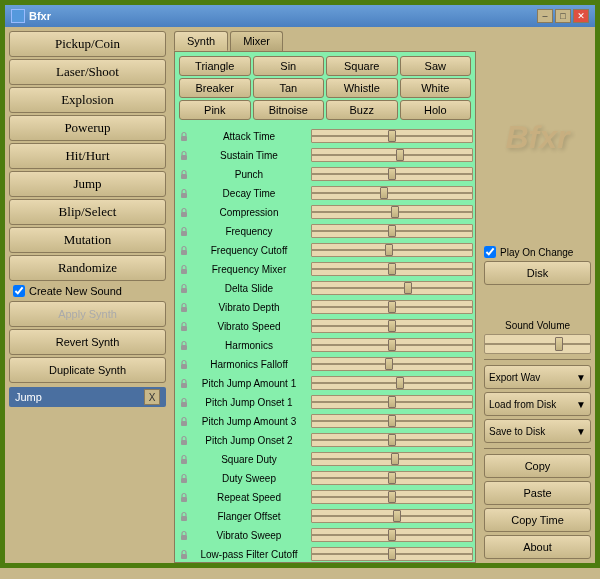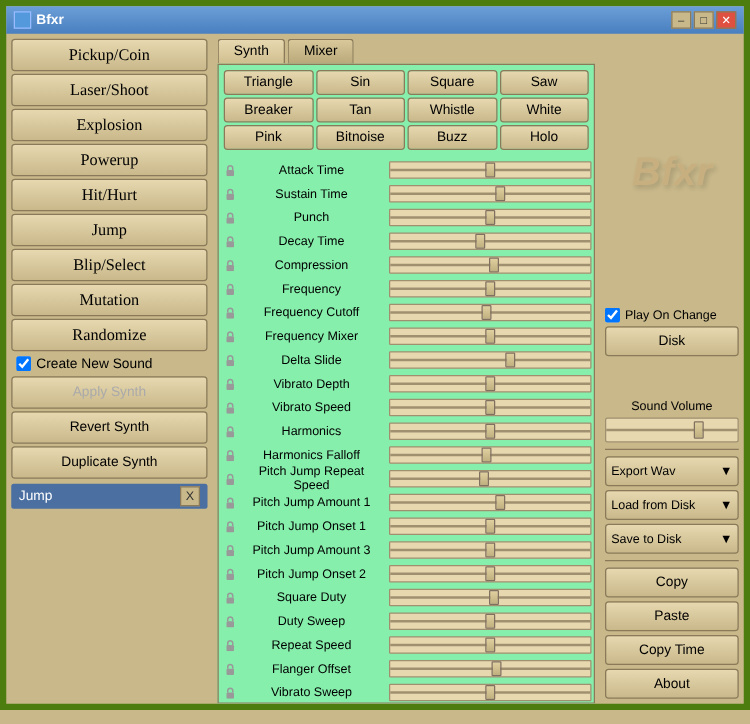--- a/index.html
+++ b/index.html
@@ -536,33 +536,20 @@
                 <div class="slider-thumb" style="left: 48%;"></div>
               </div>
             </div>
             <div class="param-row">
               <div class="param-lock">
                 <svg width="10" height="10" viewBox="0 0 10 10">
                   <rect x="2" y="5" width="6" height="5" rx="1" fill="#999"></rect>
                   <path d="M3 5V3.5a2 2 0 014 0V5" stroke="#999" fill="none" stroke-width="1.2"></path>
                 </svg>
               </div>
-              <div class="param-label">Pitch Jump Repeat Speed</div>
-              <div class="slider-container">
-                <div class="slider-track"></div>
-                <div class="slider-thumb" style="left: 47%;"></div>
-              </div>
-            </div>
-            <div class="param-row">
-              <div class="param-lock">
-                <svg width="10" height="10" viewBox="0 0 10 10">
-                  <rect x="2" y="5" width="6" height="5" rx="1" fill="#999"></rect>
-                  <path d="M3 5V3.5a2 2 0 014 0V5" stroke="#999" fill="none" stroke-width="1.2"></path>
-                </svg>
-              </div>
               <div class="param-label">Pitch Jump Amount 1</div>
               <div class="slider-container">
                 <div class="slider-track"></div>
                 <div class="slider-thumb" style="left: 55%;"></div>
               </div>
             </div>
             <div class="param-row">
               <div class="param-lock">
                 <svg width="10" height="10" viewBox="0 0 10 10">
                   <rect x="2" y="5" width="6" height="5" rx="1" fill="#999"></rect>

